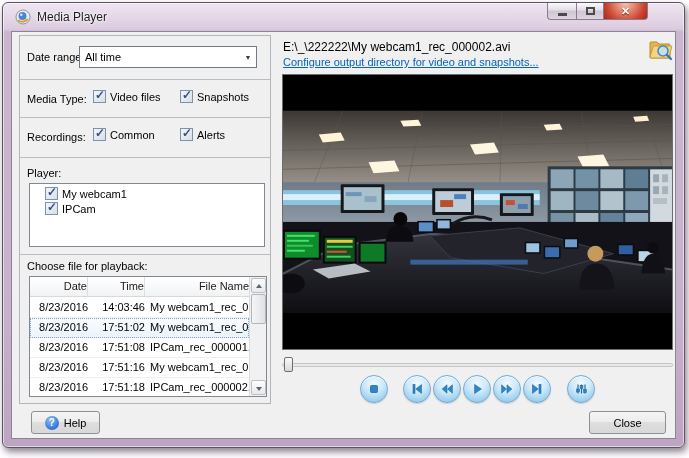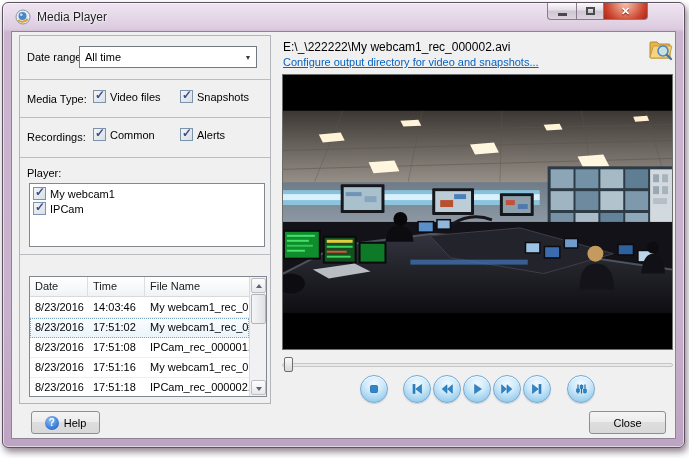--- a/index.html
+++ b/index.html
@@ -45,26 +45,26 @@
   .combo-arrow { width:16px; font-size:7px; color:#3a3a3a; text-align:center; }
 
   
   .cb { position:absolute; display:flex; align-items:center; font-size:11px; color:#000; cursor:default;text-align:right; }
   .box { width:13px; height:13px; background:linear-gradient(135deg,#f4f4f4,#d7e0e8); border:1px solid #7c93ab;
     margin-right:4px; position:relative; flex:0 0 13px; }
   .box.checked::after { content:"✓"; position:absolute; left:1px; top:-3px; font-size:12px; font-weight:bold; color:#3b4d8c; }
 
   
   .listbox { position:absolute; left:9px; top:147px; width:236px; height:64px; background:#fff;
-    border:1px solid #828790; padding:2px 3px; }
+    border:1px solid #828790; padding:2px 15px; }
   .list-item { display:flex; align-items:center; font-size:11px; height:15px; }
 
   
   .ftable { position:absolute; left:9px; top:240px; width:238px; height:121px; background:#fff;
-    border:1px solid #828790; overflow:hidden; }
+    border:1px solid #828790; overflow:hidden;text-align:right; }
   .thead { display:flex; height:20px; border-bottom:1px solid #d9d9d9;
     background:linear-gradient(180deg,#ffffff 0%,#f7f8fa 60%,#f1f2f4 100%); }
   .th { font-size:11px; color:#1a1a1a; padding:3px 0 0 5px; border-right:1px solid #dcdfe1; }
   .td { font-size:11px; color:#000; padding:3px 0 0 5px; white-space:nowrap; overflow:hidden; }
   .c-date { width:58px; flex:0 0 58px; }
   .c-time { width:57px; flex:0 0 57px; }
   .c-file { flex:1; min-width:0; border-right:none; }
   .trow { display:flex; height:20px; border-bottom:1px solid #efefef; background:#fff; }
   .trow.selected { background:linear-gradient(180deg,#fbfdff,#e9f4fc); outline:1px dotted #7ea4c6; outline-offset:-1px; }
   .tbody { position:absolute; left:0; top:21px; right:17px; bottom:0; }
@@ -179,20 +179,21 @@
           <div class="list-item">
             <span class="box checked"></span>
             <span>My webcam1</span>
           </div>
           <div class="list-item">
             <span class="box checked"></span>
             <span>IPCam</span>
           </div>
         </div>
 
+        <span class="lbl" style="left:7px; top:224px">Choose file for playback:</span>
         <div class="ftable">
           <div class="thead">
             <div class="th c-date">Date</div>
             <div class="th c-time">Time</div>
             <div class="th c-file">File Name</div>
           </div>
           <div class="tbody">
             <div class="trow">
               <div class="td c-date">8/23/2016</div>
               <div class="td c-time">14:03:46</div>

